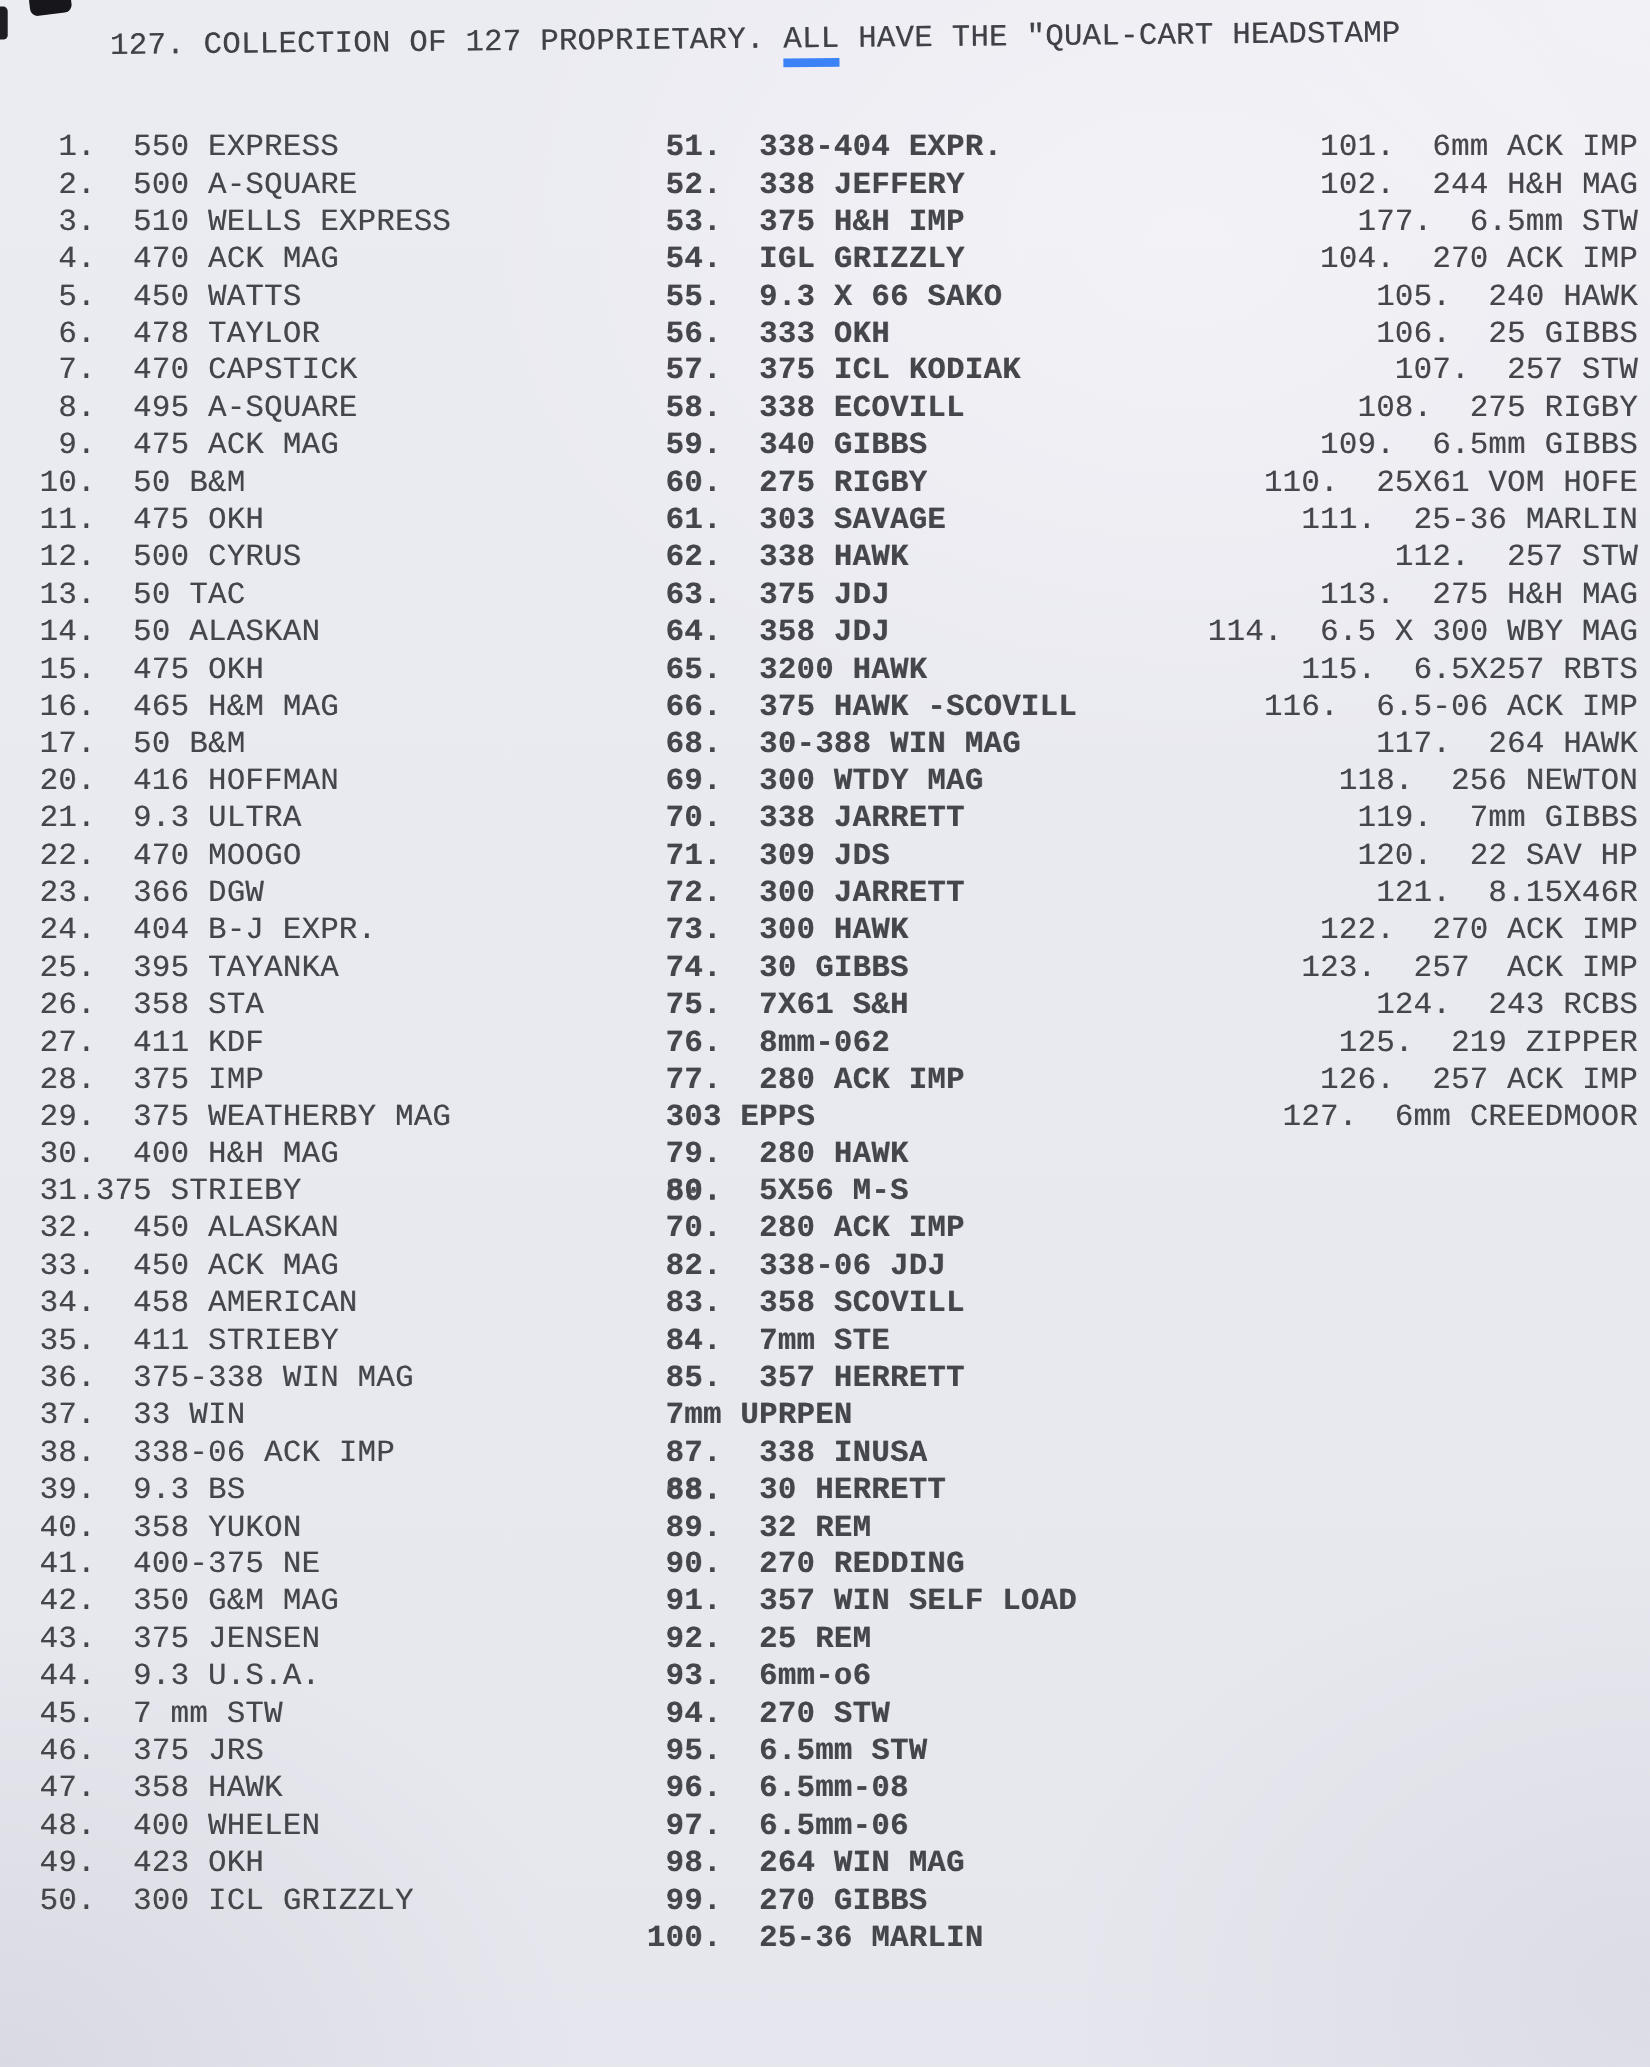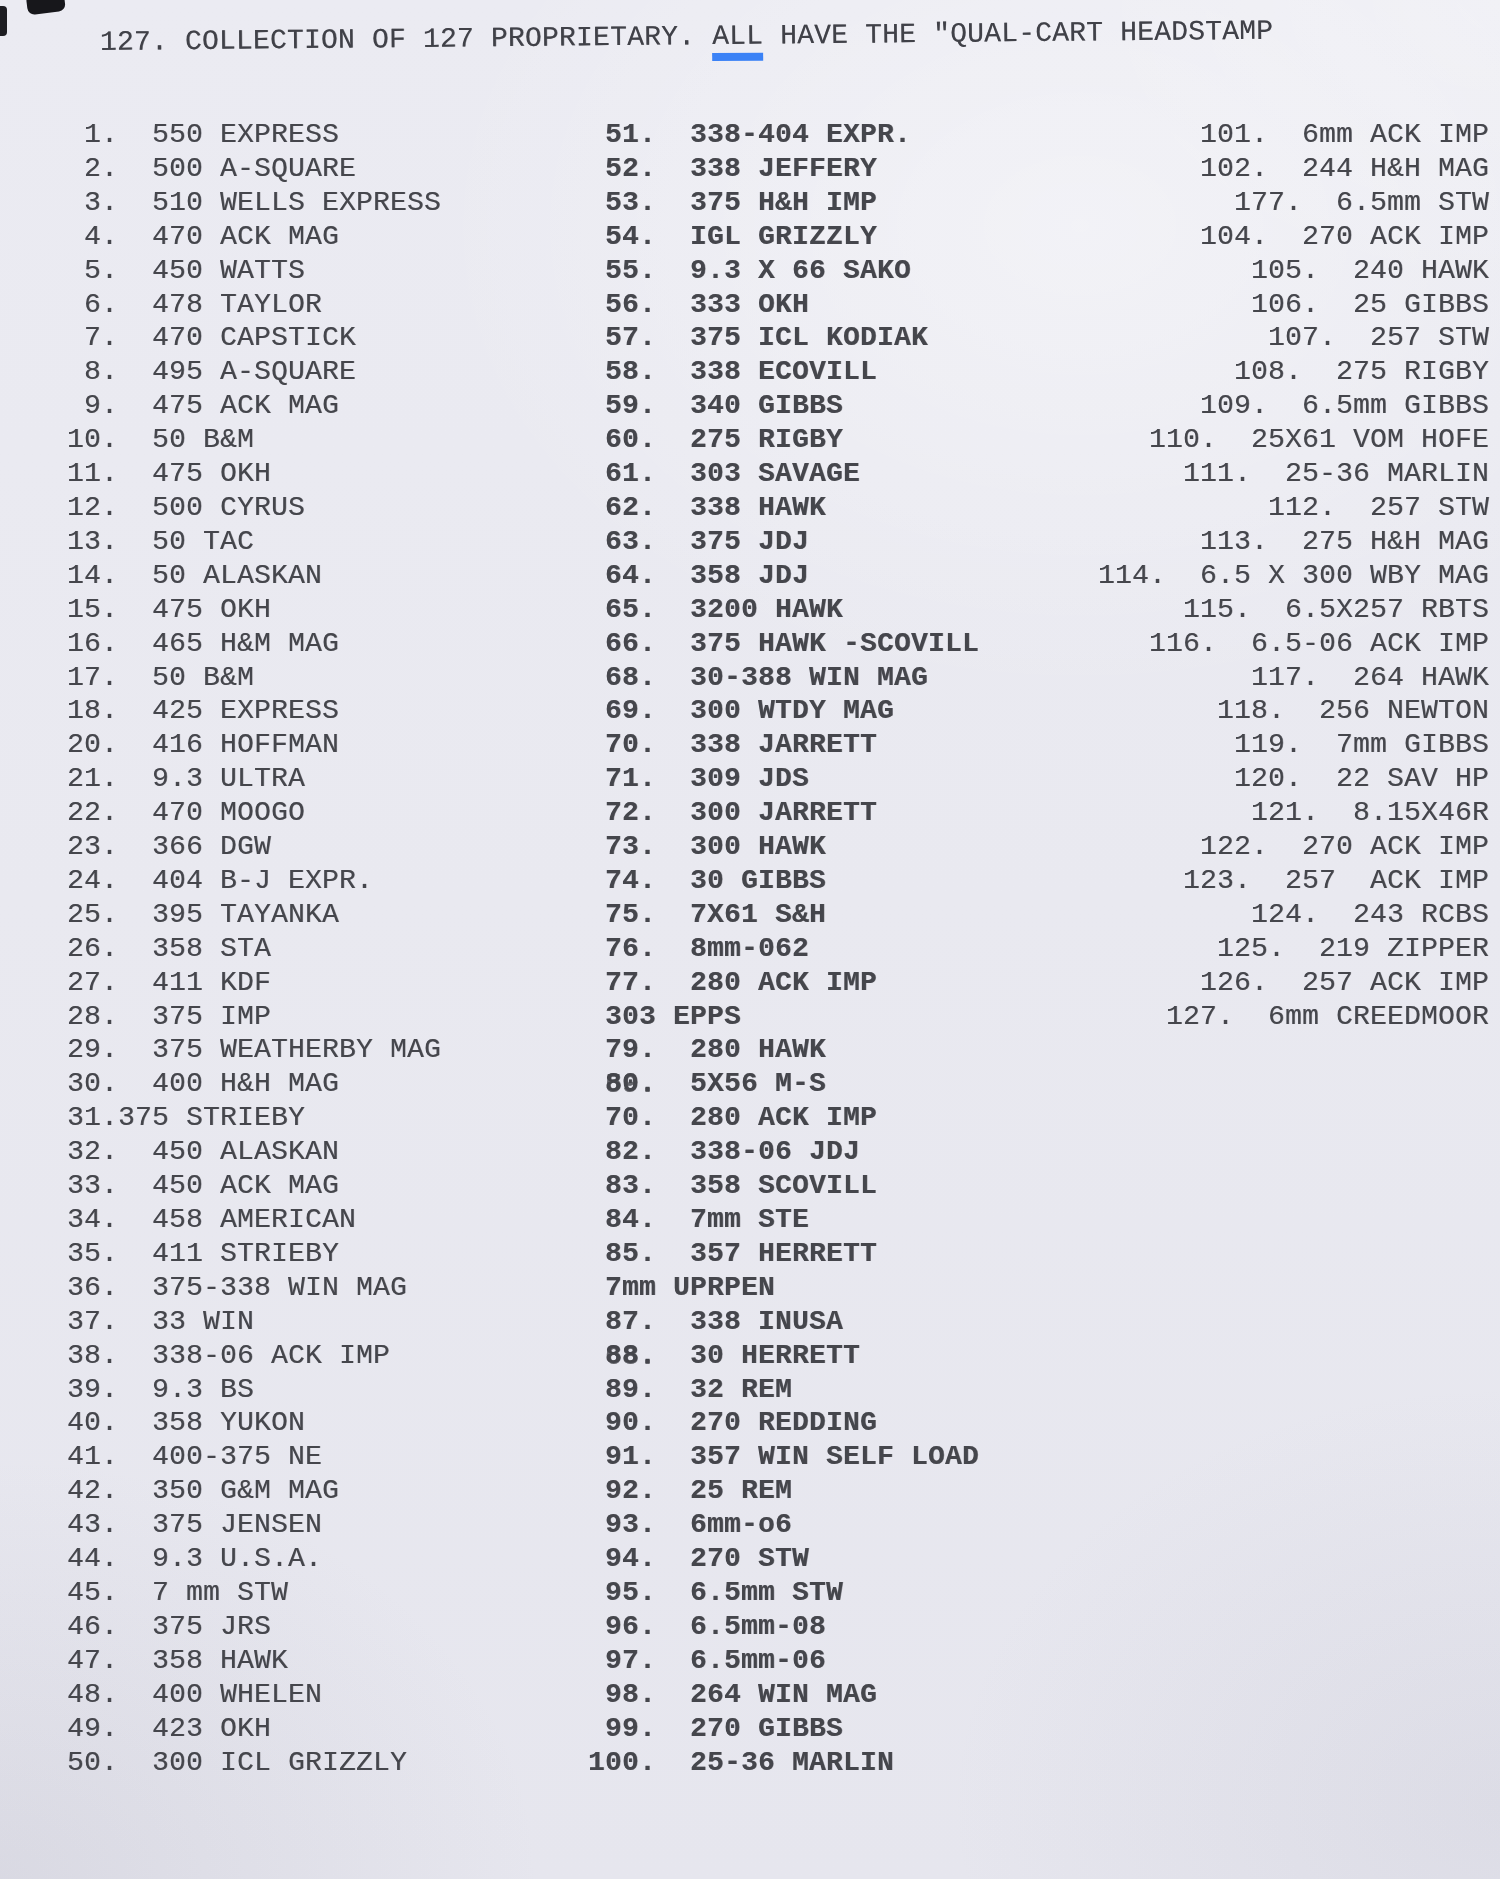--- a/index.html
+++ b/index.html
@@ -36,21 +36,21 @@
     letter-spacing:0.2px;
     text-shadow:0.4px 0 0 rgba(64,65,72,0.55);
     transform:rotate(-0.55deg);
     transform-origin:left center;
   }
   .title .u{
     border-bottom:8px solid #3b82f6;
     padding-bottom:1px;
   }
   .col{position:absolute;}
-  .col-1{left:36px;top:118px;margin-left:31px;}
+  .col-1{left:36px;top:118px;}
   .col-2{left:588px;top:118px;font-weight:bold;}
   .col-3{left:1098px;top:118px;text-align:right;}
   .line{
     position:relative;
     white-space:pre;
     font-size:28px;
     line-height:33.9px;
     color:#45464c;
     letter-spacing:0.2px;
     text-shadow:0.4px 0 0 rgba(69,70,76,0.5);
@@ -80,21 +80,20 @@
     <div class="line"> 8.  495 A-SQUARE</div>
     <div class="line"> 9.  475 ACK MAG</div>
     <div class="line">10.  50 B&amp;M</div>
     <div class="line">11.  475 OKH</div>
     <div class="line">12.  500 CYRUS</div>
     <div class="line">13.  50 TAC</div>
     <div class="line">14.  50 ALASKAN</div>
     <div class="line">15.  475 OKH</div>
     <div class="line">16.  465 H&amp;M MAG</div>
     <div class="line">17.  50 B&amp;M</div>
-    <div class="line">18.  425 EXPRESS</div>
     <div class="line">20.  416 HOFFMAN</div>
     <div class="line">21.  9.3 ULTRA</div>
     <div class="line">22.  470 MOOGO</div>
     <div class="line">23.  366 DGW</div>
     <div class="line">24.  404 B-J EXPR.</div>
     <div class="line">25.  395 TAYANKA</div>
     <div class="line">26.  358 STA</div>
     <div class="line">27.  411 KDF</div>
     <div class="line">28.  375 IMP</div>
     <div class="line">29.  375 WEATHERBY MAG</div>

